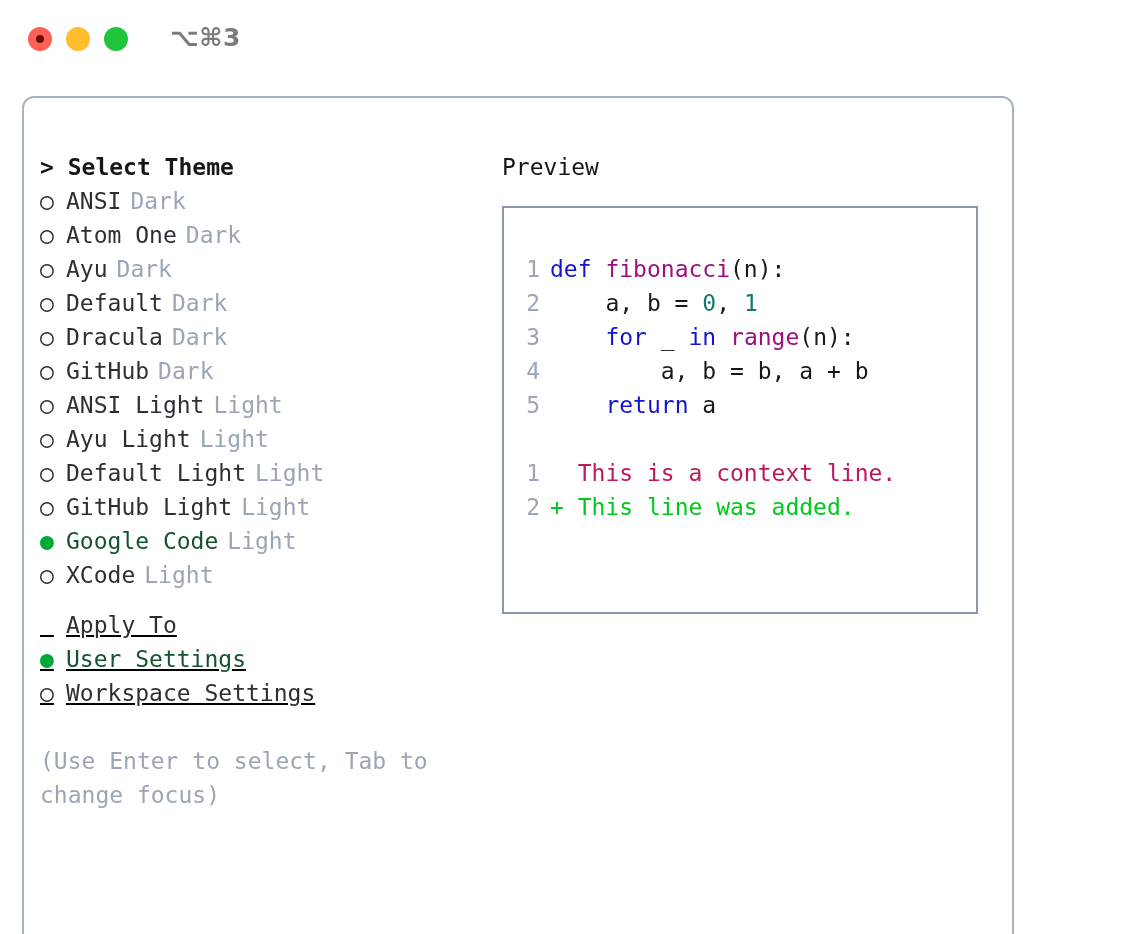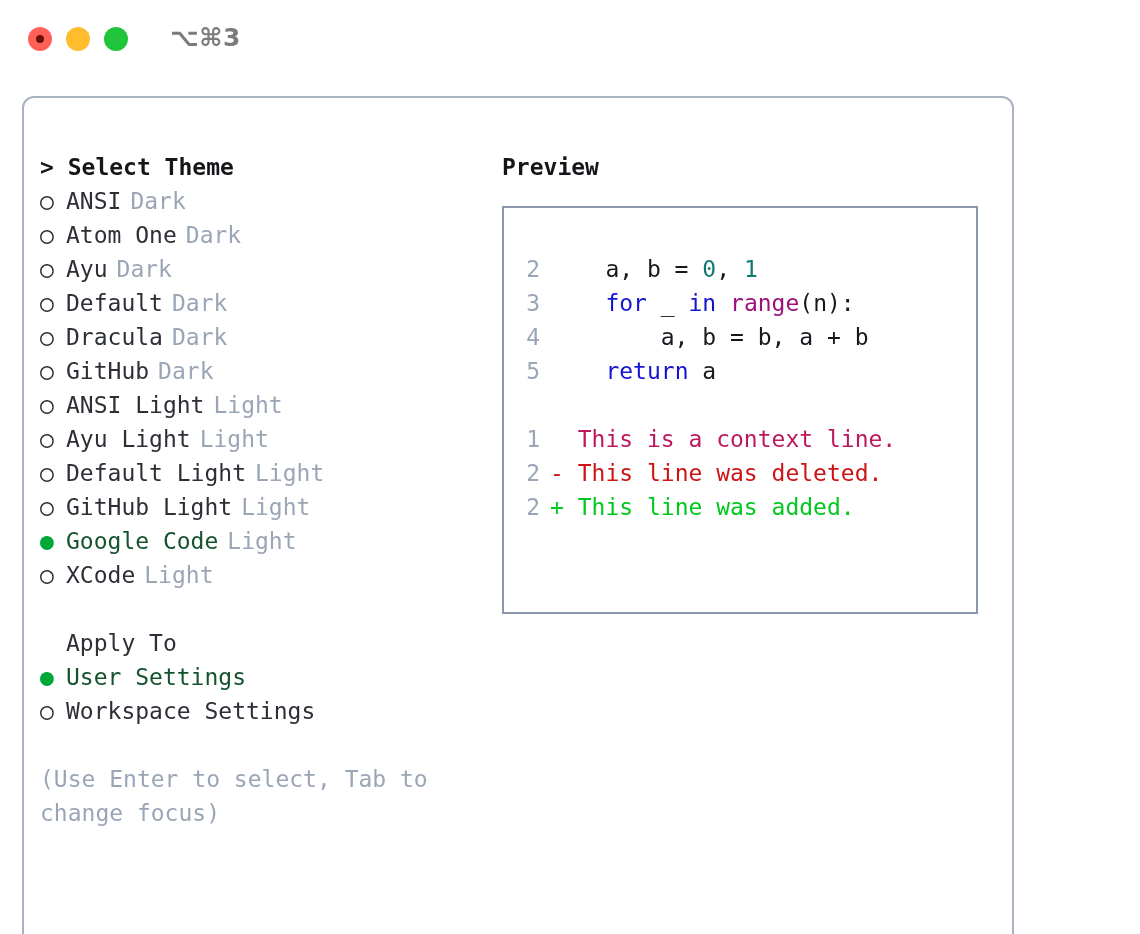--- a/index.html
+++ b/index.html
@@ -117,41 +117,41 @@
   .opt-row.indent-label .opt-marker { color: transparent; }
 
   .opt-label { color: #2c2f36; }
   .opt-row.selected .opt-label { color: #14532d; }
   .opt-variant {
     color: #9aa5b6;
     margin-left: 9px;
   }
   .section-label { color: #2c2f36; }
 
-  #apply-section { margin-top: 34px; }
+  #apply-section { margin-top: 16px; text-decoration: underline; }
 
   #hint-text {
     margin-top: 34px;
     font-size: 23px;
     line-height: 34px;
     color: #9aa5b6;
     width: 404px;
     white-space: pre-wrap;
   }
 
   
   #preview-panel {
     position: absolute;
     left: 478px;
     top: 52px;
     width: 490px;
   }
   #preview-heading {
     font-size: 23px;
-    font-weight: 700;
+    font-weight: 400;
     color: #14161a;
     line-height: 34px;
   }
   #preview-box {
     margin-top: 22px;
     width: 476px;
     height: 408px;
     border: 2px solid #8b97ab;
     box-sizing: border-box;
     background: #ffffff;
@@ -230,28 +230,28 @@
       </div>
 
       <div id="hint-text">(Use Enter to select, Tab to change focus)</div>
     </div>
 
     <div id="preview-panel">
       <div id="preview-heading">Preview</div>
       <div id="preview-box">
         <div id="code-area">
           <div id="code-lines">
+              <div class="code-line"><span class="ln">1</span><span class="tok-kw">def </span><span class="tok-fn">fibonacci</span><span class="tok-txt">(n):</span></div>
               <div class="code-line"><span class="ln">2</span><span class="tok-txt">    a, b = </span><span class="tok-num">0</span><span class="tok-txt">, </span><span class="tok-num">1</span></div>
               <div class="code-line"><span class="ln">3</span><span class="tok-txt">    </span><span class="tok-kw">for</span><span class="tok-txt"> _ </span><span class="tok-kw">in</span><span class="tok-txt"> </span><span class="tok-fn">range</span><span class="tok-txt">(n):</span></div>
               <div class="code-line"><span class="ln">4</span><span class="tok-txt">        a, b = b, a + b</span></div>
               <div class="code-line"><span class="ln">5</span><span class="tok-txt">    </span><span class="tok-kw">return</span><span class="tok-txt"> a</span></div>
             </div>
           <div id="diff-area">
               <div class="code-line"><span class="ln">1</span><span class="tok-ctx"> </span><span class="tok-ctx"> This is a context line.</span></div>
-              <div class="code-line"><span class="ln">2</span><span class="tok-del">-</span><span class="tok-del"> This line was deleted.</span></div>
               <div class="code-line"><span class="ln">2</span><span class="tok-add">+</span><span class="tok-add"> This line was added.</span></div>
             </div>
         </div>
       </div>
     </div>
 
   </div>
 </div>
 
 </body></html>

